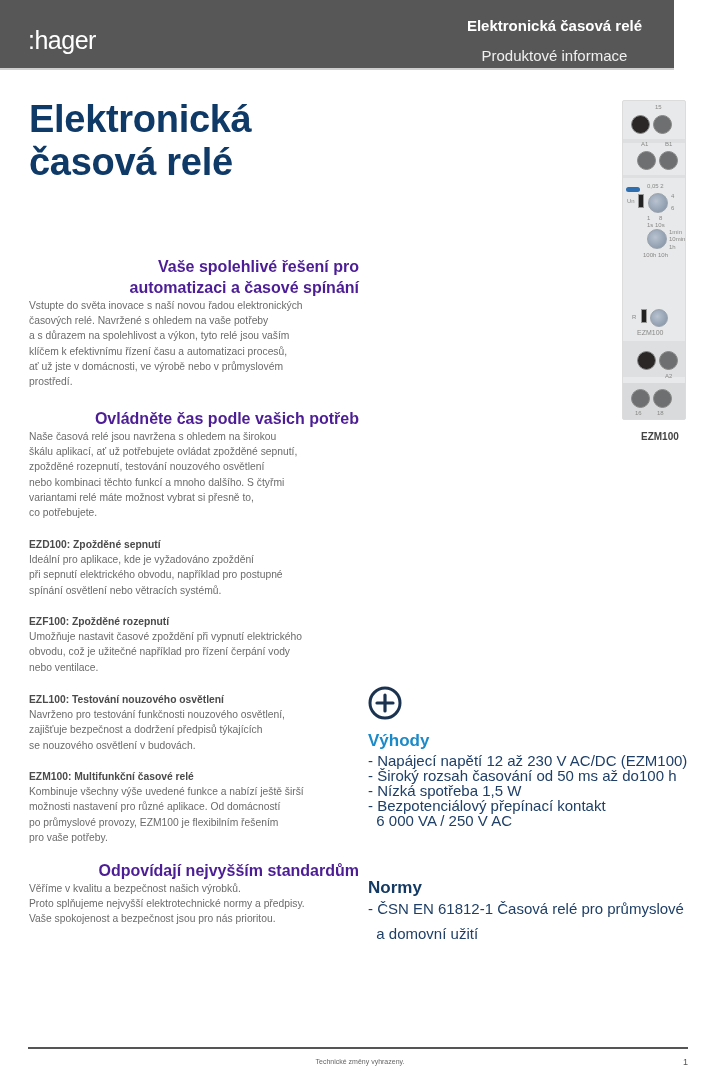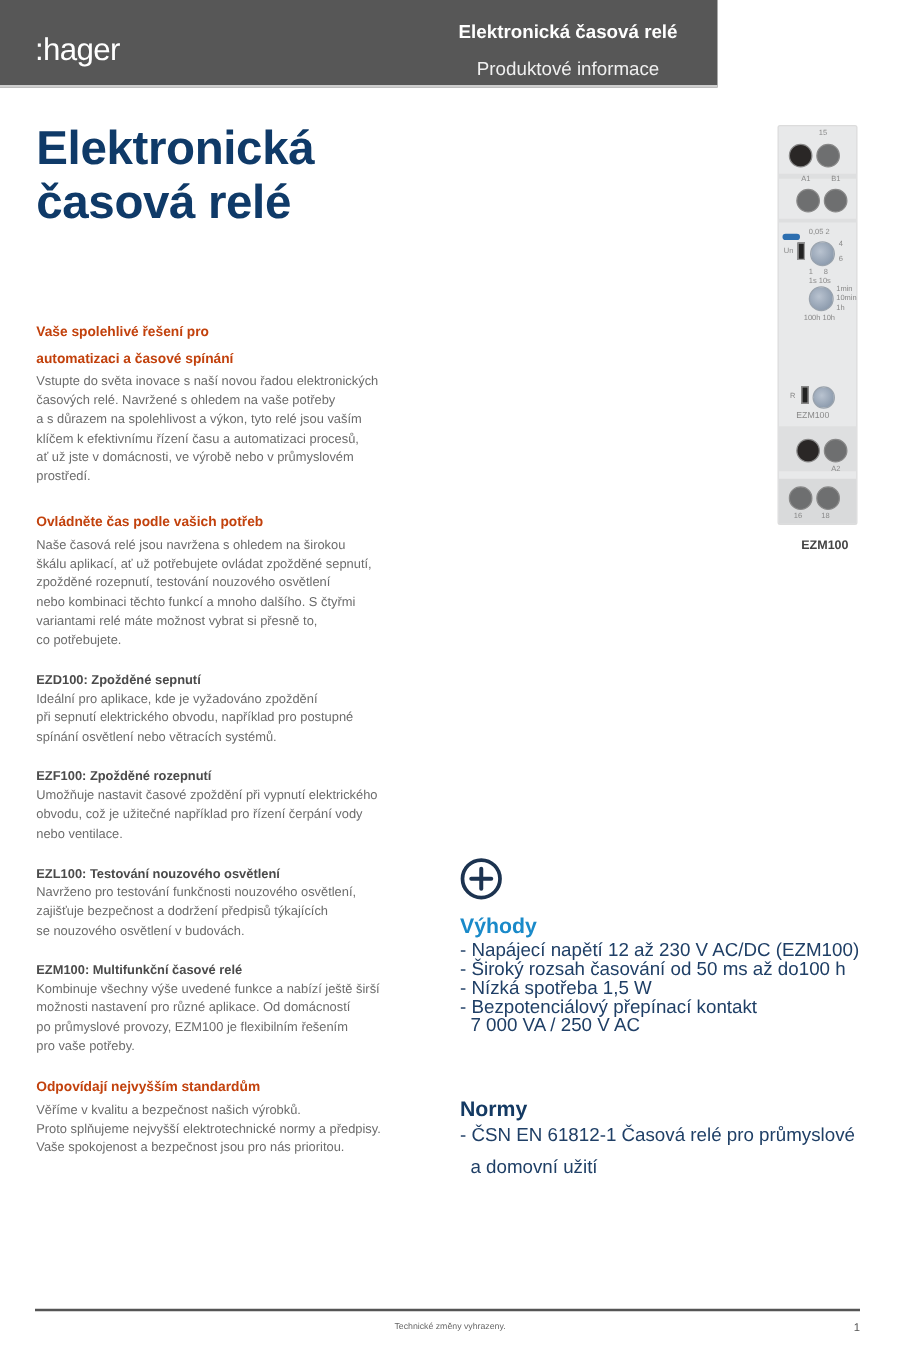--- a/index.html
+++ b/index.html
@@ -1,28 +1,28 @@
 <!DOCTYPE html>
 <html><head>
 <meta charset="utf-8">
 <style>
   * { box-sizing: border-box; margin: 0; padding: 0; }
   html, body { width: 720px; height: 1080px; background: #ffffff; overflow: hidden; }
   body { font-family: "Liberation Sans", sans-serif; color: #555555; position: relative; }
 
-  .header { position: absolute; left: 0; top: 0; width: 574px; height: 70px; background: #575757; border-bottom: 2px solid #cfcfcf; }
+  .header { position: absolute; left: 0; top: 0; width: 674px; height: 70px; background: #575757; border-bottom: 2px solid #cfcfcf; }
   .logo { position: absolute; left: 28px; top: 26px; font-size: 25px; color: #ffffff; letter-spacing: -0.5px; font-weight: normal; }
   .header-right { position: absolute; right: 32px; top: 16px; text-align: center; color: #ffffff; }
   .header-title { font-size: 15px; font-weight: bold; line-height: 19px; }
   .header-sub { font-size: 15px; line-height: 19px; color: #f0f0f0; margin-top: 11px; }
 
   .main-title { position: absolute; left: 29px; top: 98px; font-size: 38px; line-height: 43px; font-weight: bold; color: #0f3a68; letter-spacing: -0.3px; }
 
   .left-col { position: absolute; left: 29px; width: 330px; }
-  .sec-title { font-size: 11px; line-height: 21px; font-weight: bold; color: #c2410c; }
+  .sec-title { font-size: 16px; line-height: 21px; font-weight: bold; color: #4c1d95; text-align: right; }
   .sec-body { font-size: 10.3px; line-height: 15.2px; color: #6b6b6b; }
   .sub-title { font-size: 10.3px; line-height: 15.2px; font-weight: bold; color: #4a4a4a; }
 
   .product { position: absolute; left: 622px; top: 100px; width: 64px; height: 320px; background: #e8e9ea; border: 1px solid #dcdcdc; border-radius: 2px; }
   .product .band { position: absolute; left: 0; width: 62px; background: #dedfe0; }
   .product .label { position: absolute; font-size: 6px; color: #888; }
   .terminal { position: absolute; width: 19px; height: 19px; border-radius: 50%; background: #6e6f70; border: 1px solid #888; }
   .terminal.dark { background: #2a2726; }
   .knob { position: absolute; border-radius: 50%; background: radial-gradient(circle at 40% 40%, #b9c3d0, #7e8ea2); border: 1px solid #9aa3ad; }
   .slide { position: absolute; width: 6px; height: 14px; background: #222; border: 1px solid #999; }
@@ -172,21 +172,21 @@
   <circle cx="17" cy="17" r="15" fill="none" stroke="#1c3350" stroke-width="3"></circle>
   <line x1="17" y1="9" x2="17" y2="25" stroke="#1c3350" stroke-width="3.2" stroke-linecap="round"></line>
   <line x1="9" y1="17" x2="25" y2="17" stroke="#1c3350" stroke-width="3.2" stroke-linecap="round"></line>
 </svg>
 <div class="right-title" style="left:368px; top:731px; color:#1a8ac9;">Výhody</div>
 <div class="right-list" style="left:368px; top:753px;">
   <div>- Napájecí napětí 12 až 230 V AC/DC (EZM100)</div>
   <div>- Široký rozsah časování od 50 ms až do100 h</div>
   <div>- Nízká spotřeba 1,5 W</div>
   <div>- Bezpotenciálový přepínací kontakt</div>
-  <div style="white-space:pre;">  7 000 VA / 250 V AC</div>
+  <div style="white-space:pre;">  6 000 VA / 250 V AC</div>
 </div>
 
 <div class="right-title" style="left:368px; top:878px; color:#143a63;">Normy</div>
 <div class="right-list" style="left:368px; top:901px;">
   <div>- ČSN EN 61812-1 Časová relé pro průmyslové</div>
   <div style="white-space:pre;margin-top:10px;">  a domovní užití</div>
 </div>
 
 <div class="footer-line"></div>
 <div class="footer-text">Technické změny vyhrazeny.</div>

